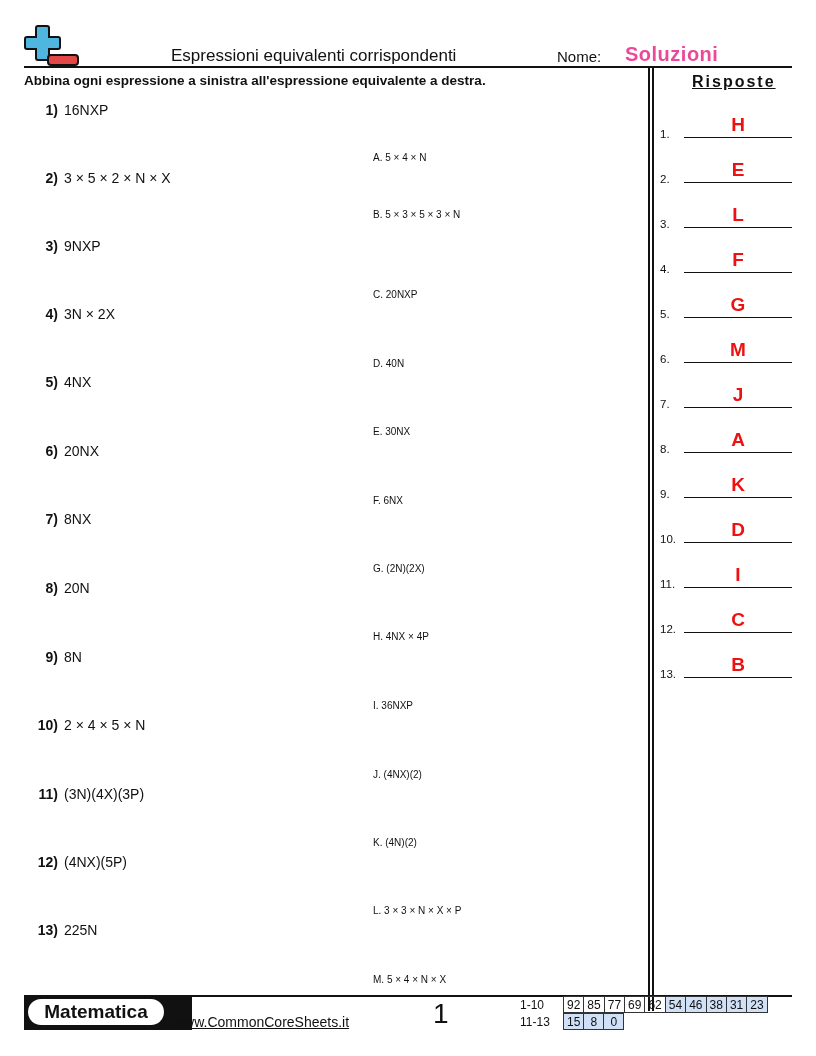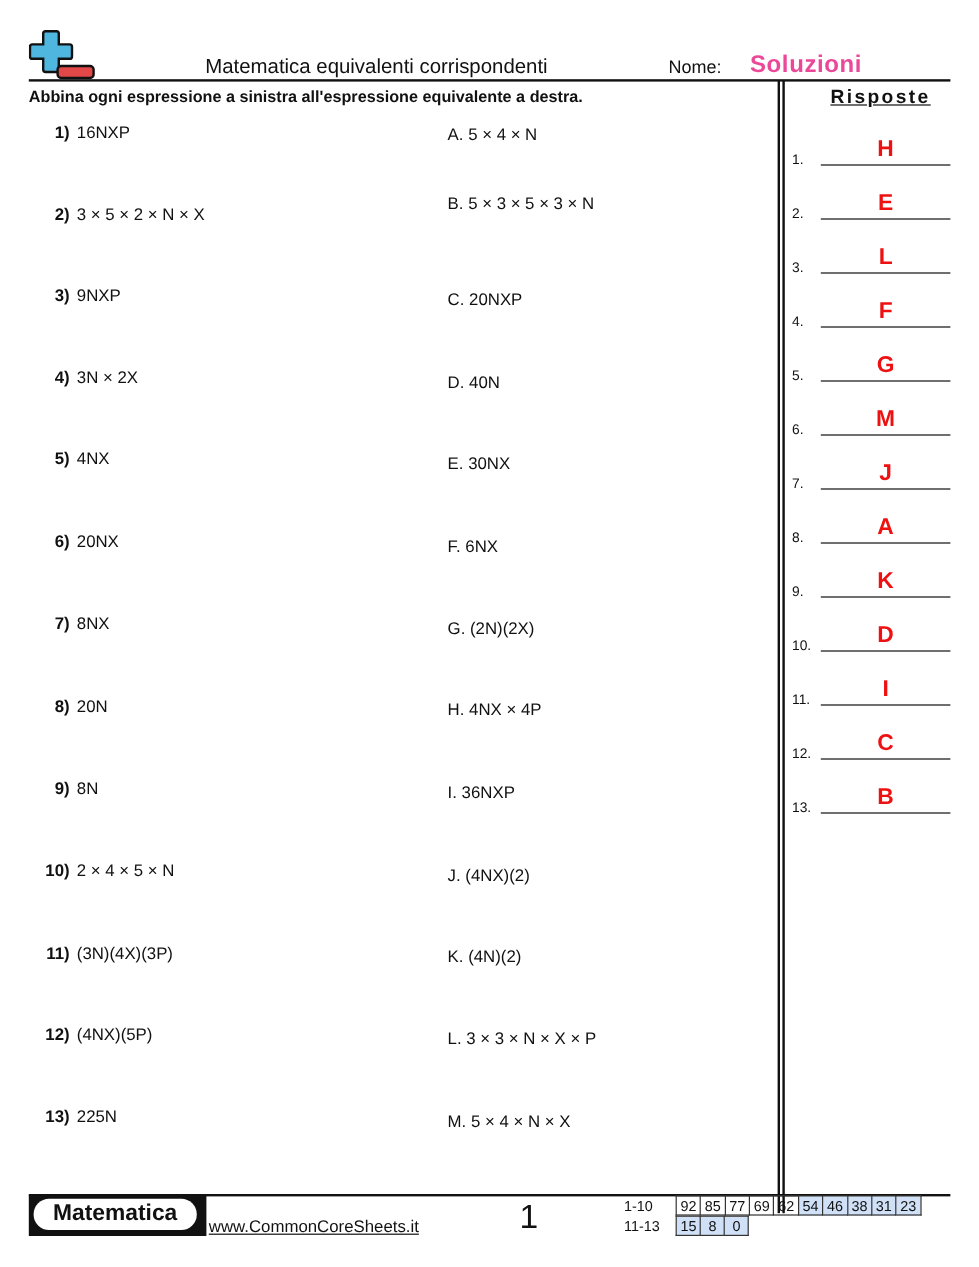--- a/index.html
+++ b/index.html
@@ -13,49 +13,49 @@
   .header-rule { position: absolute; left: 24px; top: 66px; width: 768px; height: 2px; background: #111; }
 
   .instructions { position: absolute; left: 24px; top: 73px; font-size: 13.5px; font-weight: bold; }
 
   .vdivider { position: absolute; left: 648px; top: 67px; width: 6px; height: 944px; border-left: 2px solid #111; border-right: 2px solid #111; }
 
   .answers-title { position: absolute; left: 692px; top: 73px; font-size: 16px; font-weight: bold; letter-spacing: 2px; text-decoration: underline; }
 
   .problem { position: absolute; left: 24px; font-size: 14px; }
   .problem .num { display: inline-block; width: 34px; text-align: right; font-weight: bold; margin-right: 6px; }
-  .choice { position: absolute; left: 373px; font-size: 14px; }
+  .choice { position: absolute; left: 373px; font-size: 10px; margin-top: 48px; }
 
   .ans-row { position: absolute; left: 660px; width: 132px; height: 20px; }
   .ans-row .n { position: absolute; left: 0; bottom: 0; font-size: 11.5px; }
   .ans-row .line { position: absolute; left: 24px; right: 0; bottom: 2px; height: 1.5px; background: #111; }
   .ans-row .letter { position: absolute; left: 24px; right: 0; bottom: 4px; text-align: center; font-size: 19px; font-weight: bold; color: #ee1111; }
 
   .footer-rule { position: absolute; left: 24px; top: 995px; width: 768px; height: 1.5px; background: #111; }
-  .brand { position: absolute; left: 24px; top: 996px; width: 148px; height: 34px; background: #111; }
+  .brand { position: absolute; left: 24px; top: 996px; width: 168px; height: 34px; background: #111; }
   .brand-pill { position: absolute; left: 4px; top: 3px; width: 136px; height: 26px; background: #fff; border-radius: 13px; font-size: 19px; font-weight: bold; text-align: center; line-height: 26px; }
   .site { position: absolute; left: 174px; top: 1014px; font-size: 14px; text-decoration: underline; }
   .page-num { position: absolute; left: 433px; top: 998px; font-size: 28px; }
 
   .score { position: absolute; top: 996px; font-size: 12px; }
   .score .lbl { position: absolute; width: 40px; }
   table.sc { position: absolute; border-collapse: collapse; }
   table.sc td { border: 1px solid #333; height: 16px; padding: 0 3px; font-size: 12px; text-align: center; min-width: 20px; }
   table.sc td.blue { background: #cfe0f7; }
 </style>
 </head>
 <body>
 
 <div class="logo">
   <svg width="56" height="42" viewBox="0 0 56 42">
     <path d="M14 1 h9 a2 2 0 0 1 2 2 v9 h9 a2 2 0 0 1 2 2 v8 a2 2 0 0 1 -2 2 h-9 v9 a2 2 0 0 1 -2 2 h-9 a2 2 0 0 1 -2 -2 v-9 h-9 a2 2 0 0 1 -2 -2 v-8 a2 2 0 0 1 2 -2 h9 v-9 a2 2 0 0 1 2 -2z" fill="#4fb6e0" stroke="#111" stroke-width="2"></path>
     <rect x="24" y="30" width="30" height="10" rx="3" fill="#e24848" stroke="#111" stroke-width="2"></rect>
   </svg>
 </div>
-<div class="title">Matematica equivalenti corrispondenti</div>
+<div class="title">Espressioni equivalenti corrispondenti</div>
 <div class="name-label">Nome:</div>
 <div class="name-value">Soluzioni</div>
 <div class="header-rule"></div>
 
 <div class="instructions">Abbina ogni espressione a sinistra all'espressione equivalente a destra.</div>
 
 <div class="vdivider"></div>
 <div class="answers-title">Risposte</div>
 
 <div class="problem" style="top:102px"><span class="num">1)</span><span>16NXP</span></div>

